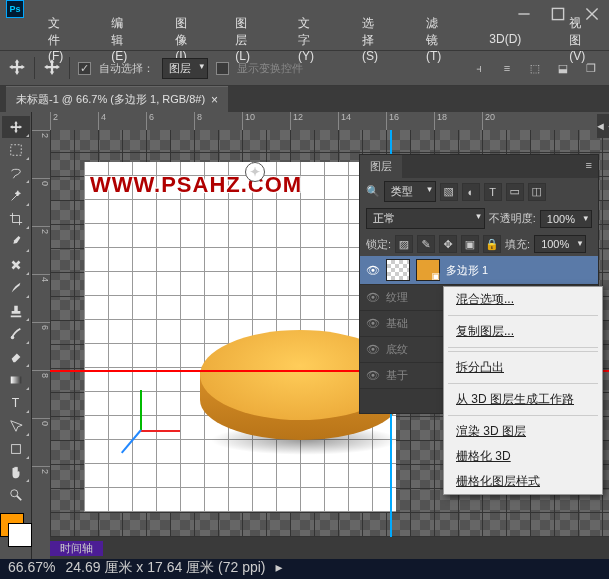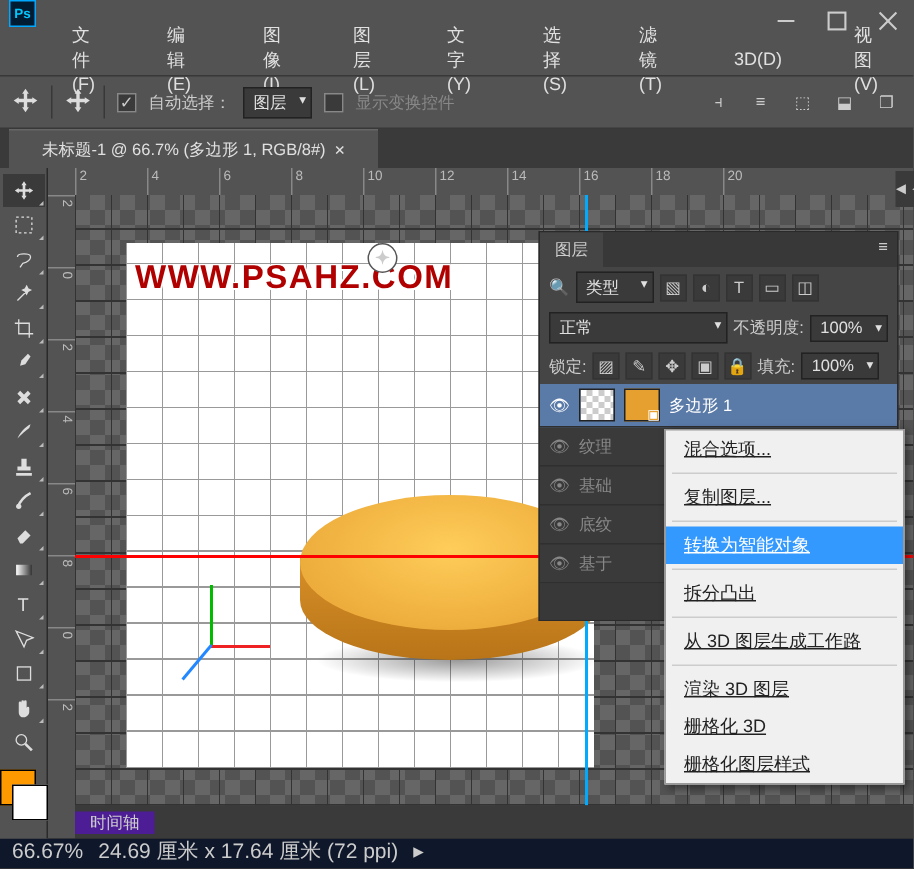--- a/index.html
+++ b/index.html
@@ -18,21 +18,21 @@
 
 .optionsbar { height: 36px; background: #535353; border-top: 1px solid #383838; border-bottom: 1px solid #383838; display: flex; align-items: center; padding: 0 8px; gap: 8px; }
 .sep { width: 1px; height: 22px; background: #383838; }
 .checkbox { width: 13px; height: 13px; border: 1px solid #888; display: inline-flex; align-items: center; justify-content: center; background: #3a3a3a; }
 .dropdown { background: #3a3a3a; border: 1px solid #222; padding: 2px 16px 2px 6px; position: relative; color: #e0e0e0; }
 .dropdown::after { content: "▾"; position: absolute; right: 3px; font-size: 9px; }
 .icon-btn { width: 20px; height: 20px; display: flex; align-items: center; justify-content: center; color: #ccc; }
 
 
 .tabbar { height: 26px; background: #3a3a3a; display: flex; align-items: flex-end; padding-left: 6px; }
-.tab { background: #535353; padding: 5px 22px; font-size: 11px; color: #e0e0e0; border-top: 1px solid #666; display: flex; align-items: center; gap: 6px; }
+.tab { background: #535353; padding: 5px 10px; font-size: 11px; color: #e0e0e0; border-top: 1px solid #666; display: flex; align-items: center; gap: 6px; }
 .tab-close { font-size: 12px; }
 
 
 .main { display: flex; height: calc(579px - 28px - 22px - 36px - 26px - 20px); }
 .toolbox { width: 32px; background: #535353; display: flex; flex-direction: column; padding-top: 4px; border-right: 1px solid #2a2a2a; }
 .toolbox .tool { width: 28px; height: 22px; display: flex; align-items: center; justify-content: center; margin: 0 auto 1px; color: #ddd; position: relative; }
 .tool.active { background: #3a3a3a; }
 .tool-corner { position: absolute; right: 1px; bottom: 1px; width: 0; height: 0; border-right: 3px solid #bbb; border-top: 3px solid transparent; }
 
 .canvas-area { flex: 1; background: #262626; position: relative; overflow: hidden; }
@@ -400,21 +400,20 @@
       <div class="mini-btn">◯</div>
     </div>
   </div>
 </div>
 
 <div class="context-menu">
   <div class="ctx-item">混合选项...</div>
   <div class="ctx-sep"></div>
   <div class="ctx-item">复制图层...</div>
   <div class="ctx-sep"></div>
-  <div class="ctx-item highlight">转换为智能对象</div>
   <div class="ctx-sep"></div>
   <div class="ctx-item">拆分凸出</div>
   <div class="ctx-sep"></div>
   <div class="ctx-item">从 3D 图层生成工作路</div>
   <div class="ctx-sep"></div>
   <div class="ctx-item">渲染 3D 图层</div>
   <div class="ctx-item">栅格化 3D</div>
   <div class="ctx-item">栅格化图层样式</div>
 </div>
 

